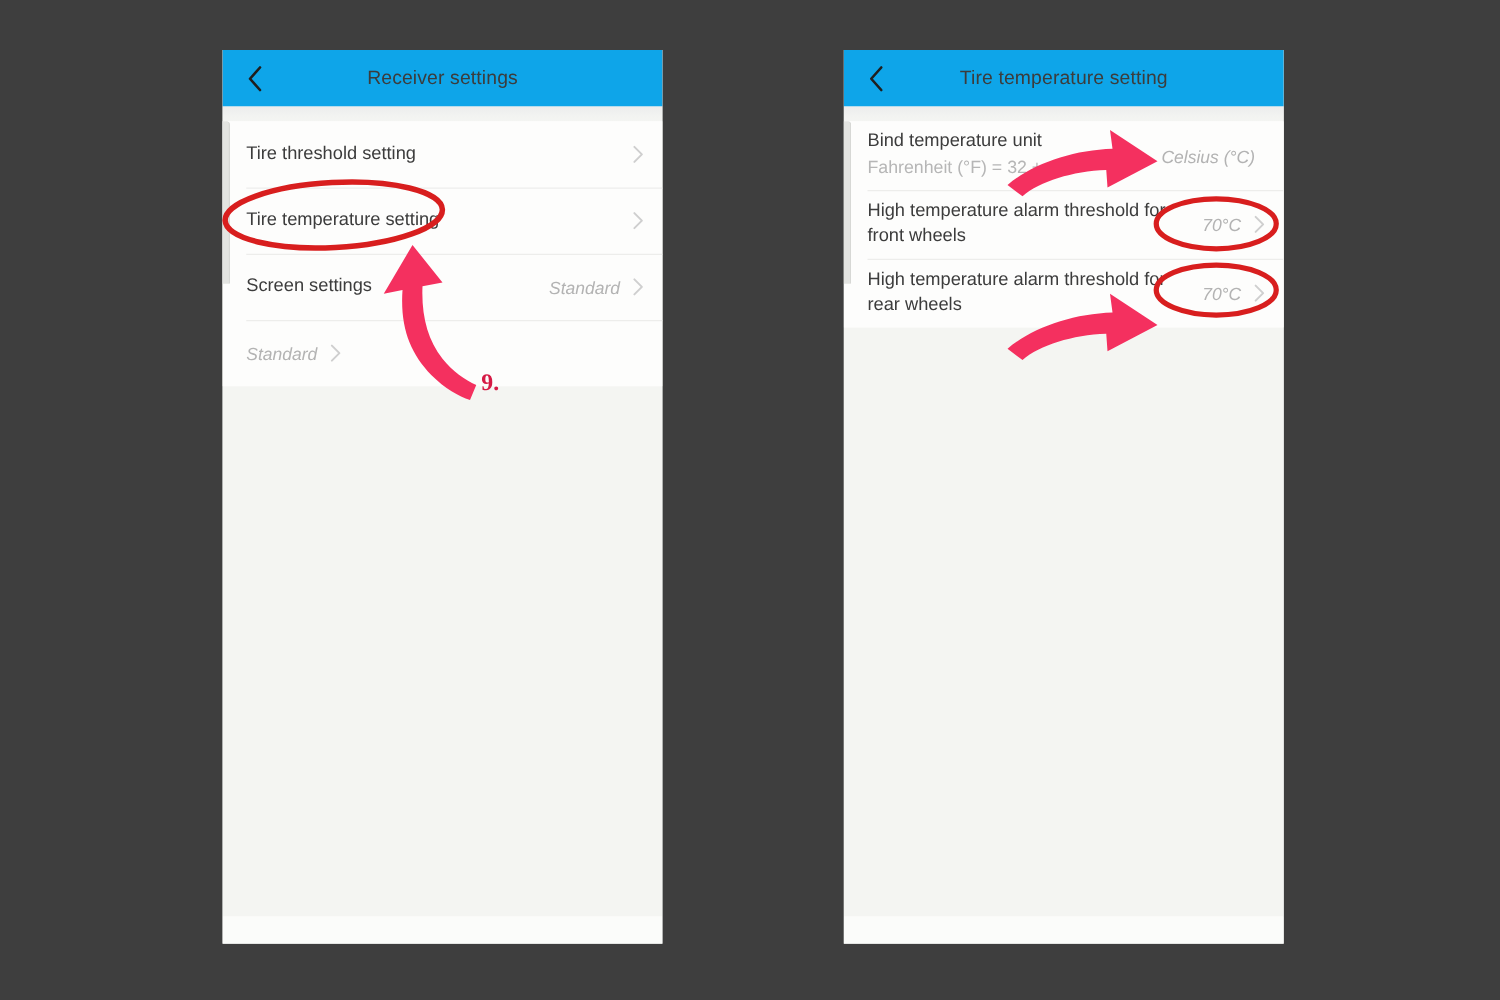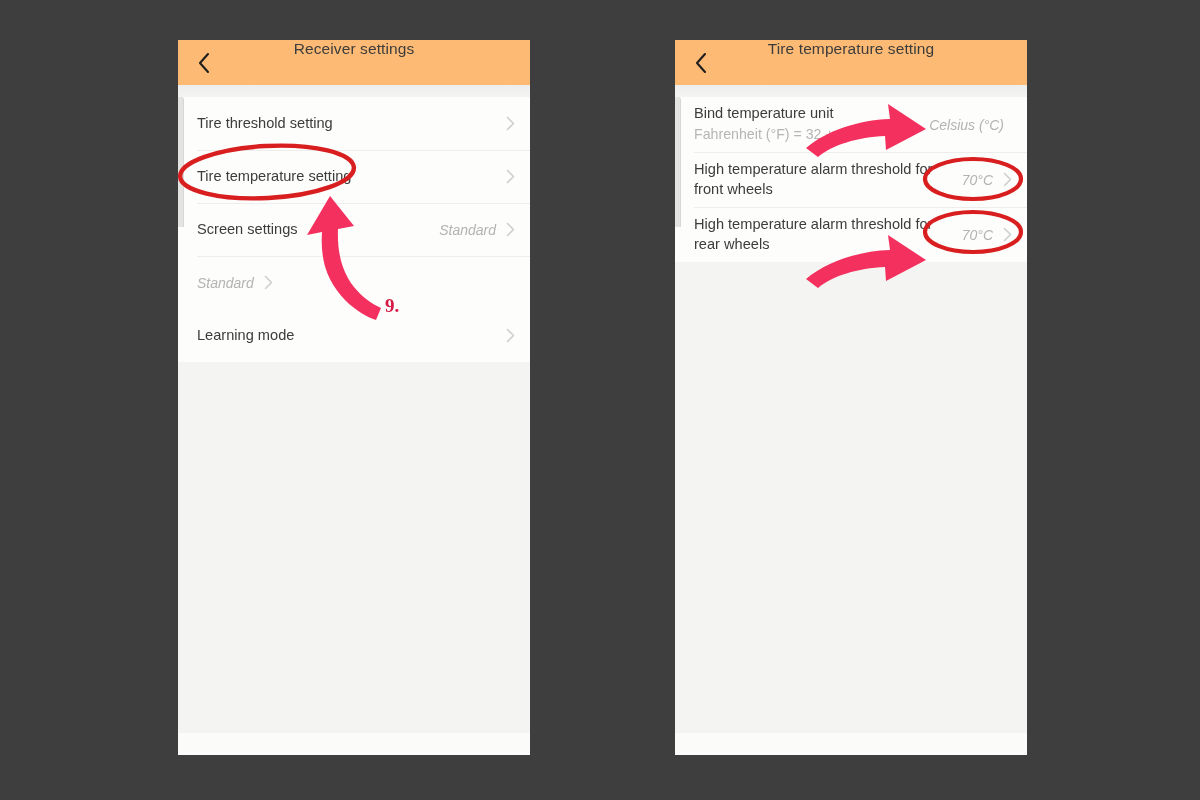--- a/index.html
+++ b/index.html
@@ -31,24 +31,24 @@
     position: absolute;
     inset: 0;
     display: flex;
     flex-direction: column;
   }
 
   
   .app-bar {
     position: relative;
     height: 45px;
-    background: #fdba74;
+    background: #0ea5e9;
     flex: 0 0 45px;
     display: flex;
-    align-items: flex-start;
+    align-items: center;
   }
   .back-btn {
     position: absolute;
     left: 13px;
     top: 50%;
     transform: translateY(-50%);
     width: 26px;
     height: 26px;
     display: flex;
     align-items: center;
@@ -215,31 +215,20 @@
         <span class="row-value">Standard</span>
         <span class="chev">
           <svg width="9" height="15" viewBox="0 0 9 15">
             <polyline points="1.5,1.5 7.5,7.5 1.5,13.5" fill="none" stroke="#cfcfcf" stroke-width="1.6" stroke-linecap="round" stroke-linejoin="round"></polyline>
           </svg>
         </span>
       </div>
 
     </div>
 
-    <div class="list">
-      <div class="row">
-        <span class="row-label">Learning mode</span>
-        <span class="row-value"></span>
-        <span class="chev">
-          <svg width="9" height="15" viewBox="0 0 9 15">
-            <polyline points="1.5,1.5 7.5,7.5 1.5,13.5" fill="none" stroke="#cfcfcf" stroke-width="1.6" stroke-linecap="round" stroke-linejoin="round"></polyline>
-          </svg>
-        </span>
-      </div>
-    </div>
 
     <div class="filler"></div>
     <div class="bottom-band"></div>
   </div>
 
   <div class="edge-sliver"></div>
 </div>
 
 <div class="phone" id="phone-right">
   <div class="phone-inner">

